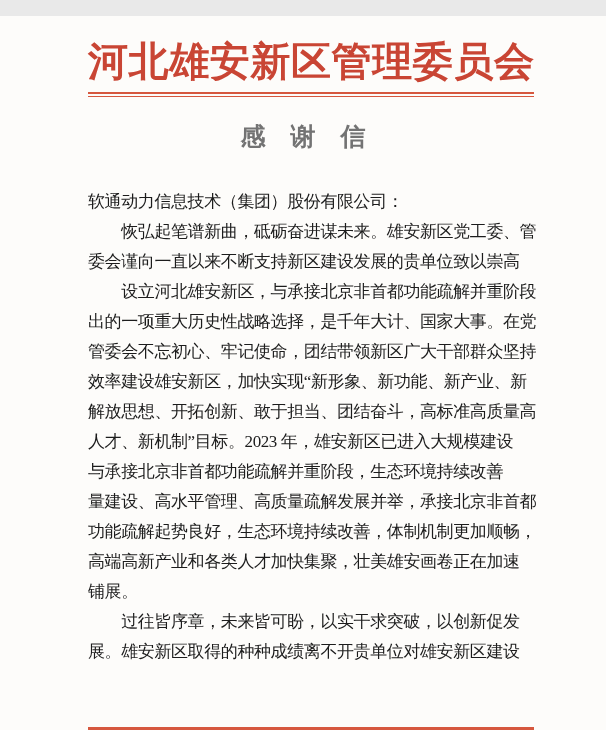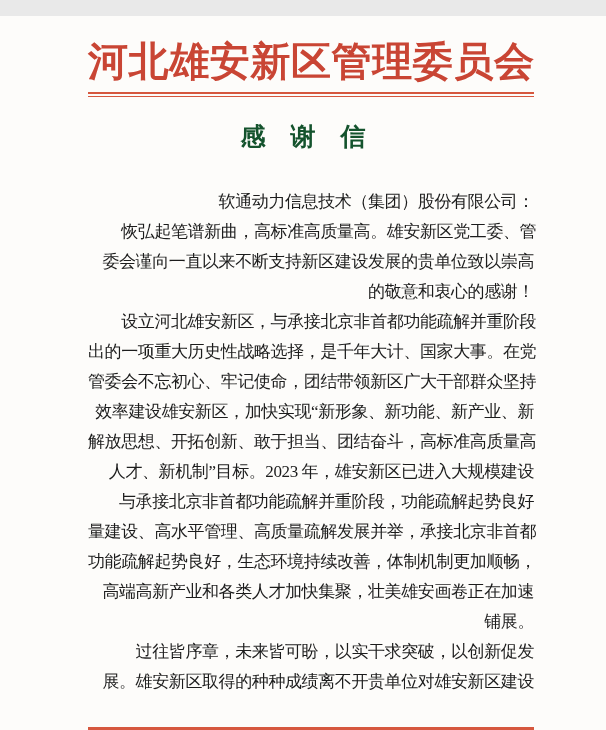--- a/index.html
+++ b/index.html
@@ -46,31 +46,30 @@
   }
   
   .doc-title{
     position:absolute;
     left:0; top:104px;
     width:606px;
     height:34px;
     line-height:34px;
     font-size:25px;
     font-weight:bold;
-    color:#14532d;
+    color:#737373;
     text-align:center;
     white-space:nowrap;
   }
   
   .body{
     position:absolute;
     left:88px; top:171px;
     width:446px;
     color:var(--ink);
-    text-align:right;
   }
   .line{
     height:30px;
     line-height:30px;
     font-size:17px;
     letter-spacing:-0.4px;
     white-space:nowrap;
   }
   
   .foot-rule{
@@ -90,40 +89,39 @@
   <div class="org-name">河北雄安新区管理委员会</div>
 
   <div class="head-rule"></div>
 
   <div class="doc-title">感　谢　信</div>
 
   <div class="body">
 
       <div class="line">软通动力信息技术（集团）股份有限公司：</div>
 
-      <div class="line">　　恢弘起笔谱新曲，高标准高质量高。雄安新区党工委、管</div>
+      <div class="line">　　恢弘起笔谱新曲，砥砺奋进谋未来。雄安新区党工委、管</div>
 
       <div class="line">委会谨向一直以来不断支持新区建设发展的贵单位致以崇高</div>
 
-      <div class="line">的敬意和衷心的感谢！</div>
 
       <div class="line">　　设立河北雄安新区，与承接北京非首都功能疏解并重阶段</div>
 
       <div class="line">出的一项重大历史性战略选择，是千年大计、国家大事。在党</div>
 
 
       <div class="line">管委会不忘初心、牢记使命，团结带领新区广大干部群众坚持</div>
 
       <div class="line">效率建设雄安新区，加快实现“新形象、新功能、新产业、新</div>
 
       <div class="line">解放思想、开拓创新、敢于担当、团结奋斗，高标准高质量高</div>
 
       <div class="line">人才、新机制”目标。2023 年，雄安新区已进入大规模建设</div>
 
-      <div class="line">与承接北京非首都功能疏解并重阶段，功能疏解起势良好</div>
+      <div class="line">与承接北京非首都功能疏解并重阶段，生态环境持续改善</div>
 
       <div class="line">量建设、高水平管理、高质量疏解发展并举，承接北京非首都</div>
 
       <div class="line">功能疏解起势良好，生态环境持续改善，体制机制更加顺畅，</div>
 
       <div class="line">高端高新产业和各类人才加快集聚，壮美雄安画卷正在加速</div>
 
       <div class="line">铺展。</div>
 
       <div class="line">　　过往皆序章，未来皆可盼，以实干求突破，以创新促发</div>

